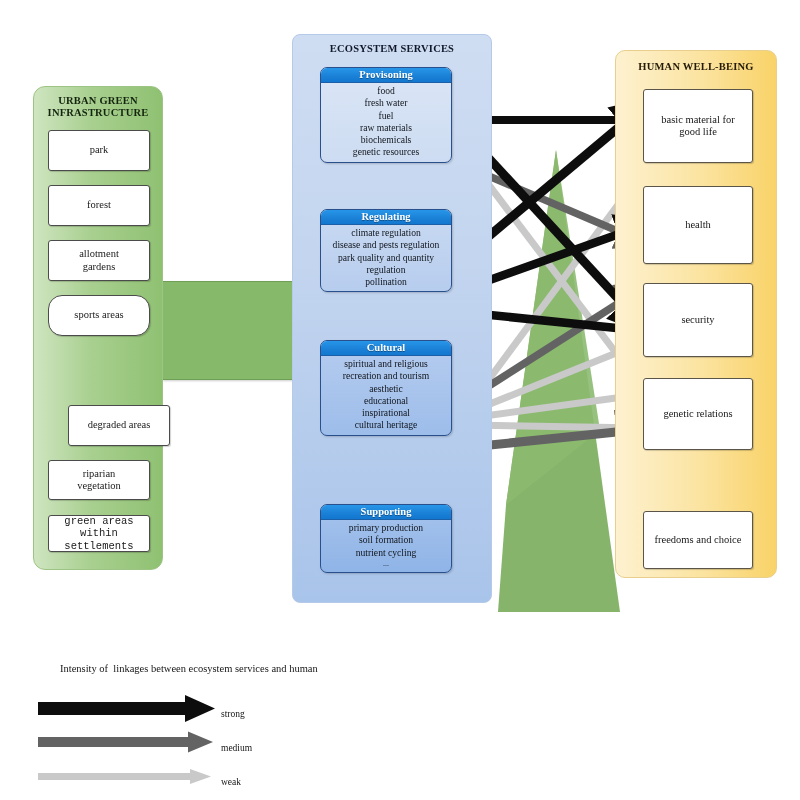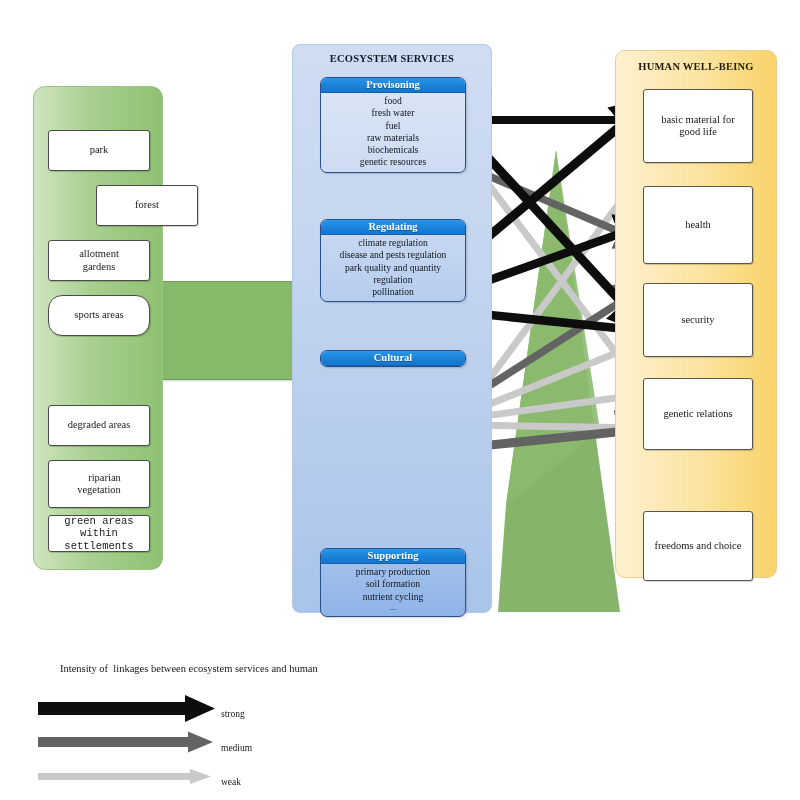--- a/index.html
+++ b/index.html
@@ -61,43 +61,43 @@
   #green-band {
     position: absolute;
     left: 162px; top: 281px; width: 134px; height: 99px;
     background: #86b96a;
     border: 1px solid #6f9e56;
     box-sizing: border-box;
     box-shadow: 1px 1px 2px rgba(0,0,0,0.2);
   }
   
   #es-panel {
-    left: 292px; top: 44px; width: 200px; height: 569px;
+    left: 292px; top: 34px; width: 200px; height: 569px;
     background: linear-gradient(to bottom, #cfddf2 0%, #c3d5ef 40%, #a9c4ea 100%);
     border: 1px solid #b5c9e8;
     border-radius: 8px;
   }
   #es-title {
     top: 8px;
     font-size: 10.5px;
     color: #10182b;
   }
   .es-group {
     position: absolute;
-    left: 27px; width: 146px;
+    left: 27px; width: 132px;
     border: 1.3px solid #29508c;
     border-radius: 7px;
     box-sizing: border-box;
     overflow: hidden;
     box-shadow: 1px 1px 2px rgba(0,0,0,0.18);
   }
   .es-group.shade-light { background: linear-gradient(to bottom,#dbe6f6 0%, #cddcf2 100%); }
   .es-group.shade-mid   { background: linear-gradient(to bottom,#c9daf2 0%, #b7cdee 100%); }
   .es-group.shade-deep  { background: linear-gradient(to bottom,#b6ccef 0%, #9dbdea 100%); }
-  .es-group.shade-deeper{ background: linear-gradient(to bottom,#a6c3ec 0%, #8fb4e7 100%); margin-top: 34px; }
+  .es-group.shade-deeper{ background: linear-gradient(to bottom,#a6c3ec 0%, #8fb4e7 100%); }
   .es-head {
     background: linear-gradient(to bottom, #2796e8 0%, #1b82d8 55%, #1277cf 100%);
     color: #ffffff;
     font-weight: bold;
     font-size: 10.5px;
     text-align: center;
     padding: 1px 0 2px 0;
     border-bottom: 1px solid #1b5fa8;
     text-shadow: 0 1px 0 rgba(0,0,0,0.35);
   }
@@ -200,27 +200,31 @@
       <line x1="470" y1="313" x2="636" y2="330" stroke="#0d0d0d" stroke-width="8.5" marker-end="url(#mk-strong)"></line>
     </g>
 
     <g>
       <polygon points="365,525 365,487 355,487 390,462 425,487 415,487 415,525" fill="#ffffff" stroke="#8e8e74" stroke-width="1.2"></polygon>
       <polygon points="680,518 680,475 664,475 695,448 726,475 710,475 710,518" fill="#ffffff" stroke="#8e8e74" stroke-width="1.2"></polygon>
     </g>
   </svg>
 
   <div class="panel" id="ugi-panel">
+    <div class="panel-title" id="ugi-title">
+      <div>URBAN GREEN</div>
+      <div>INFRASTRUCTURE</div>
+    </div>
 
     <div class="ugi-item" style="top:43px;height:41px;">park</div>
-    <div class="ugi-item" style="top:98px;height:41px;margin-left:48px;">forest</div>
+    <div class="ugi-item" style="top:98px;height:41px;">forest</div>
     <div class="ugi-item" style="top:153px;height:41px;">allotment<br>gardens</div>
     <div class="ugi-item" style="top:208px;height:41px;border-radius:14px;">sports areas</div>
-    <div class="ugi-item" style="top:318px;height:41px;">degraded areas</div>
-    <div class="ugi-item" style="top:373px;height:48px;text-align:right;">riparian<br>vegetation</div>
+    <div class="ugi-item" style="top:318px;height:41px;margin-left:20px;">degraded areas</div>
+    <div class="ugi-item" style="top:373px;height:40px;">riparian<br>vegetation</div>
     <div class="ugi-item" style="top:428px;height:37px;font-family:Liberation Mono, monospace;">green areas<br>within<br>settlements</div>
   </div>
 
   <div class="panel" id="es-panel">
     <div class="panel-title" id="es-title">ECOSYSTEM SERVICES</div>
 
     <div class="es-group shade-light" style="top:32px;">
       <div class="es-head">Provisoning</div>
       <div class="es-list">
         <div>food</div>
@@ -238,41 +242,49 @@
         <div>climate regulation</div>
         <div>disease and pests regulation</div>
         <div>park quality and quantity</div>
         <div>regulation</div>
         <div>pollination</div>
       </div>
     </div>
 
     <div class="es-group shade-deep" style="top:305px;">
       <div class="es-head">Cultural</div>
+      <div class="es-list">
+        <div>spiritual and religious</div>
+        <div>recreation and tourism</div>
+        <div>aesthetic</div>
+        <div>educational</div>
+        <div>inspirational</div>
+        <div>cultural heritage</div>
+      </div>
     </div>
 
     <div class="es-group shade-deeper" style="top:469px;">
       <div class="es-head">Supporting</div>
       <div class="es-list">
         <div>primary production</div>
         <div>soil formation</div>
         <div>nutrient cycling</div>
         <div style="font-size:8px;">...</div>
       </div>
     </div>
   </div>
 
   <div class="panel" id="hwb-panel">
     <div class="panel-title" id="hwb-title">HUMAN WELL-BEING</div>
 
     <div class="hwb-item" style="top:38px;height:74px;">basic material for<br>good life</div>
     <div class="hwb-item" style="top:135px;height:78px;">health</div>
     <div class="hwb-item" style="top:232px;height:74px;">security</div>
     <div class="hwb-item" style="top:327px;height:72px;">genetic relations</div>
-    <div class="hwb-item" style="top:460px;height:70px;">freedoms and choice</div>
+    <div class="hwb-item" style="top:460px;height:58px;">freedoms and choice</div>
   </div>
 
   <div id="legend">
     <div id="legend-title">Intensity of  linkages between ecosystem services and human</div>
 
     <svg width="800" height="110" style="position:absolute;left:0;top:40px;">
 
       <polygon points="38,7 185,7 185,0 215,13.5 185,27 185,20 38,20" fill="#0d0d0d"></polygon>
 
       <polygon points="38,42 188,42 188,36.5 213,47 188,57.5 188,52 38,52" fill="#636363"></polygon>

